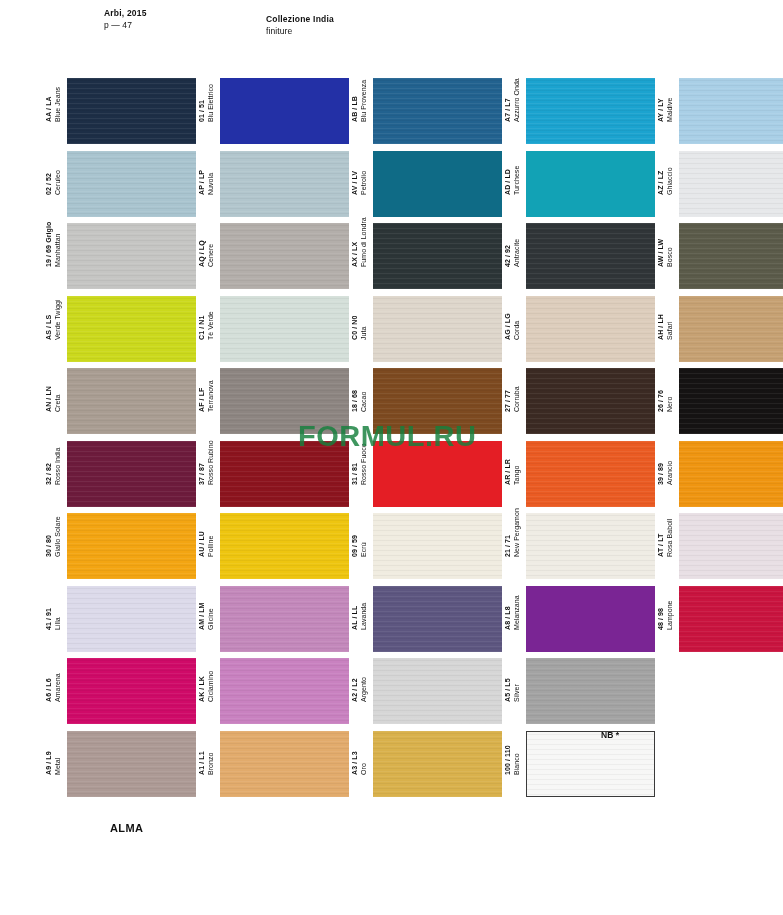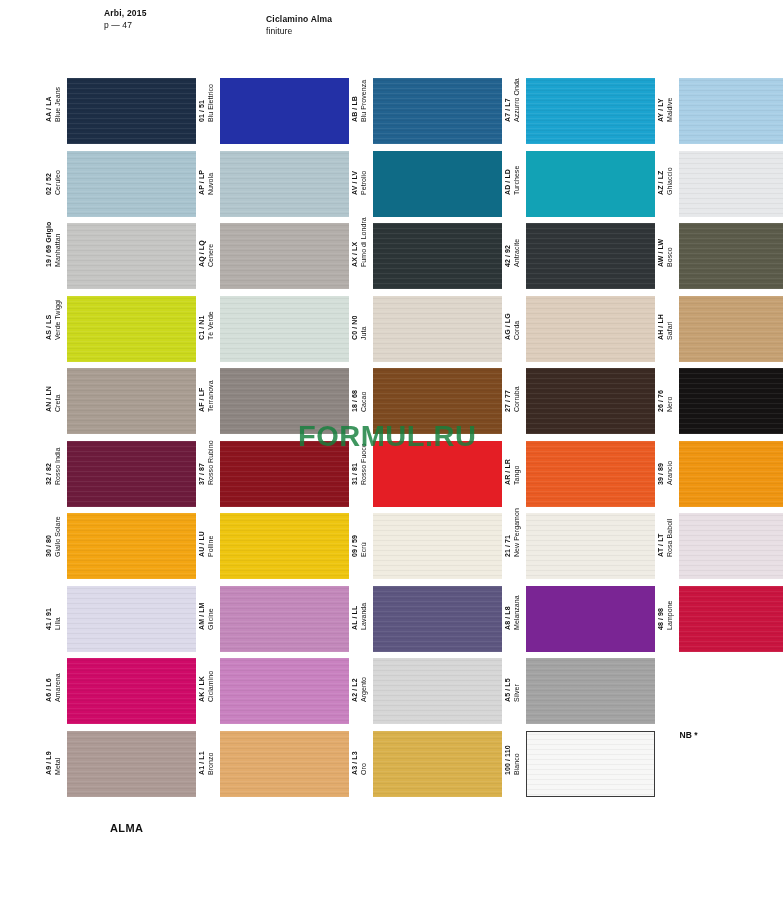--- a/index.html
+++ b/index.html
@@ -130,21 +130,20 @@
   }
 
   
   .nb-note {
     position: absolute;
     left: 601px;
     top: 730px;
     width: 175px;
     font-size: 8.5px;
     line-height: 11.5px;
-    text-align: center;
   }
   .nb-title {
     font-weight: bold;
     display: block;
     margin-bottom: 1px;
   }
   .nb-body {
     display: block;
     font-weight: normal;
   }
@@ -201,21 +200,21 @@
 </style>
 </head>
 <body>
 
 <div class="page-header">
   <div class="hdr-block left">
     <span class="hdr-title">Arbi, 2015</span>
     <span class="hdr-sub">p — 47</span>
   </div>
   <div class="hdr-block right">
-    <span class="hdr-title">Ciclamino Alma</span>
+    <span class="hdr-title">Collezione India</span>
     <span class="hdr-sub">finiture</span>
   </div>
 </div>
 
 <div class="swatch-grid" id="swatch-grid">
     <div class="swatch-row">
       <div class="swatch-cell c0">
         <div class="swatch-label">
           <div class="lbl-inner">
             <span class="lbl-code">AA / LA</span>

